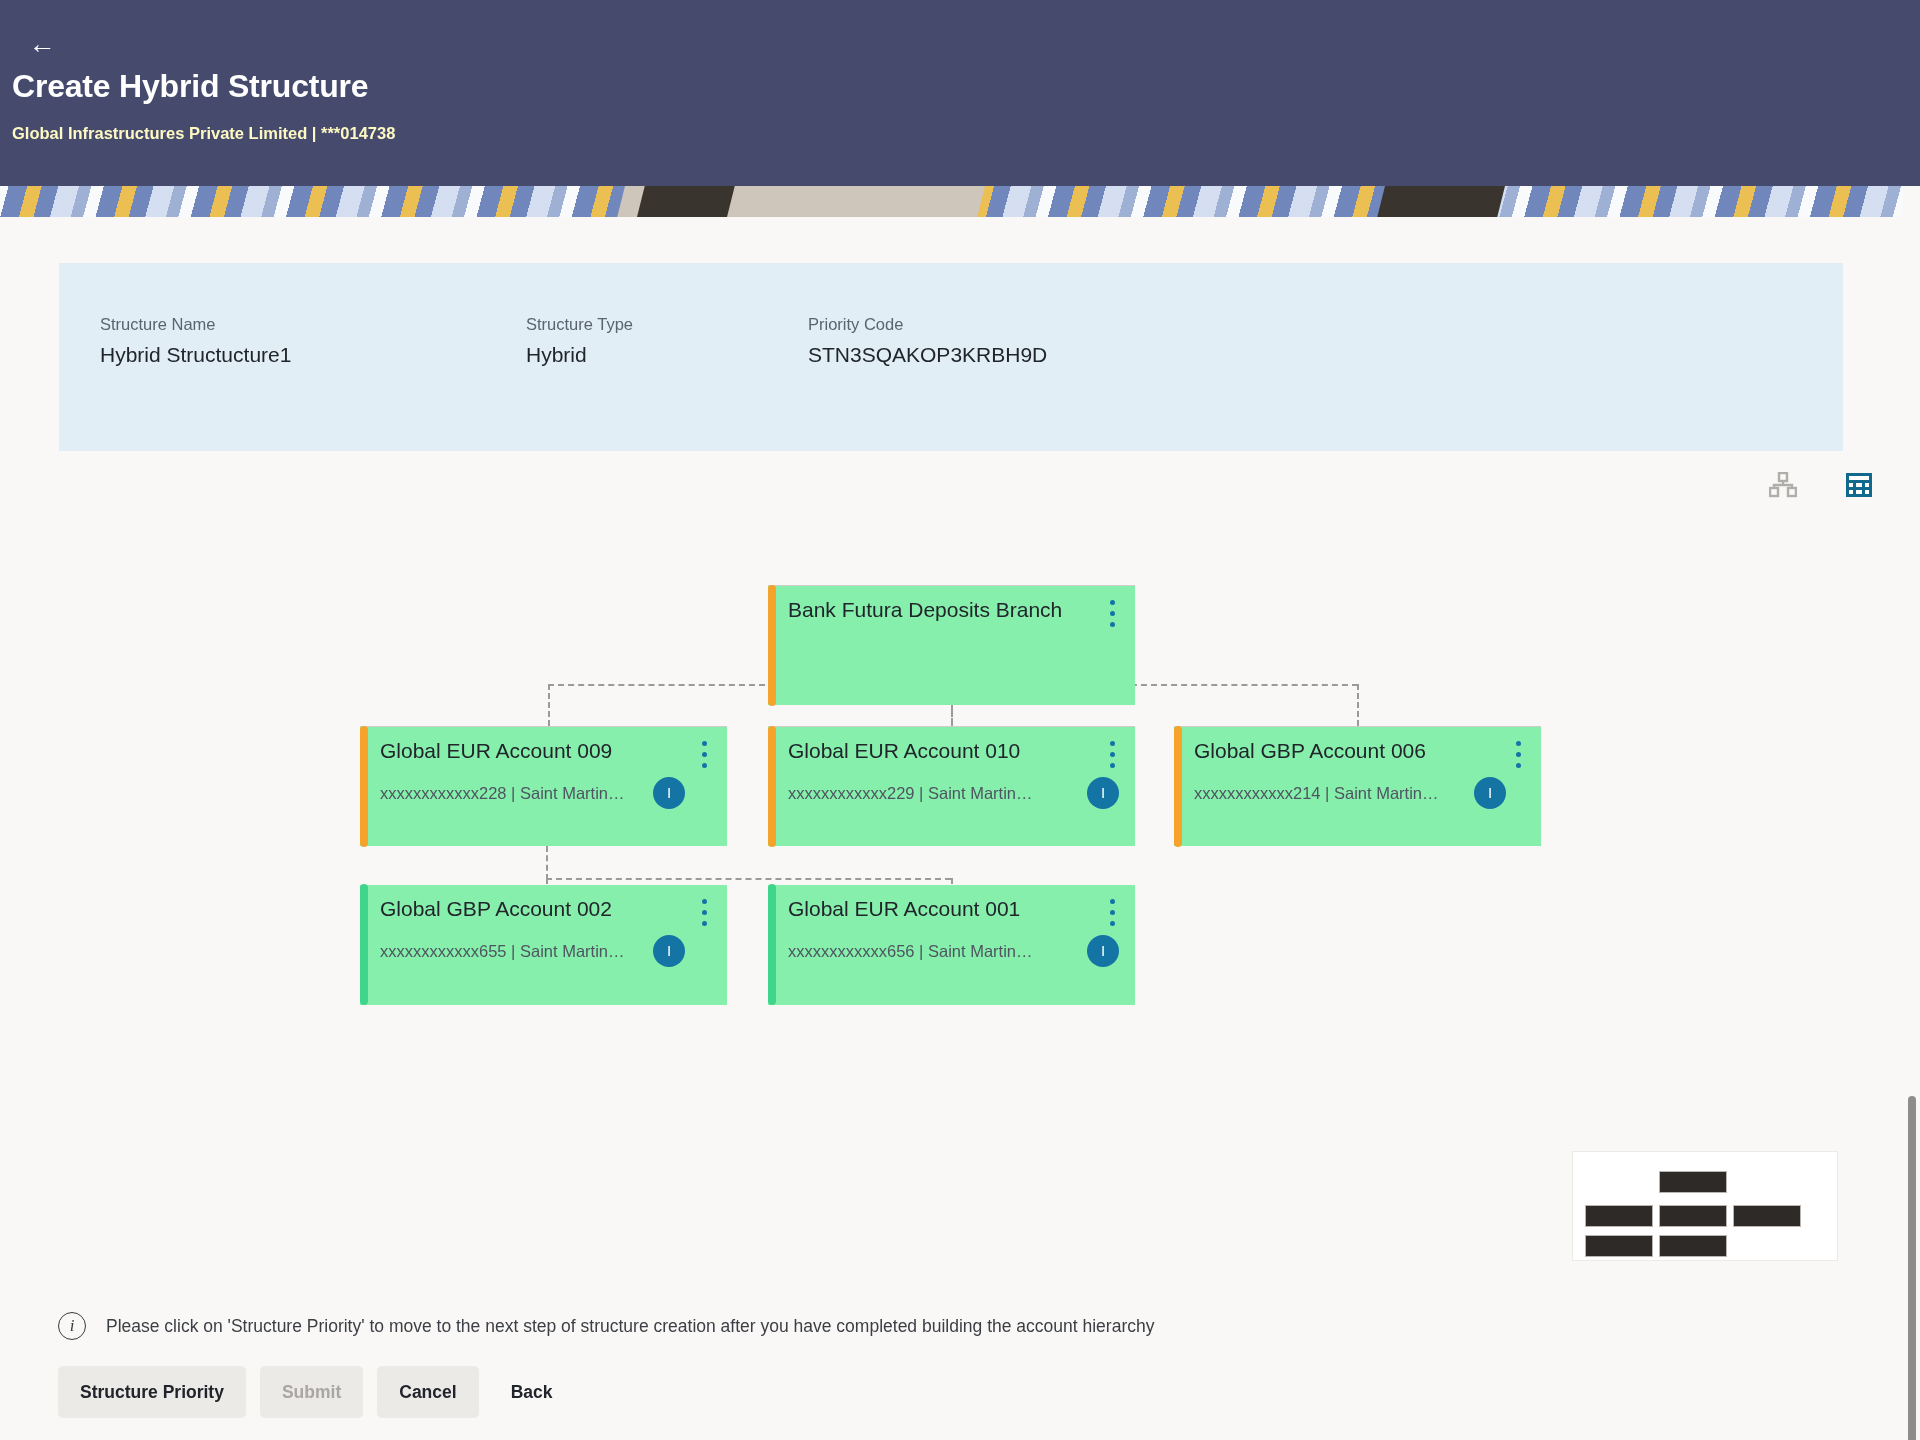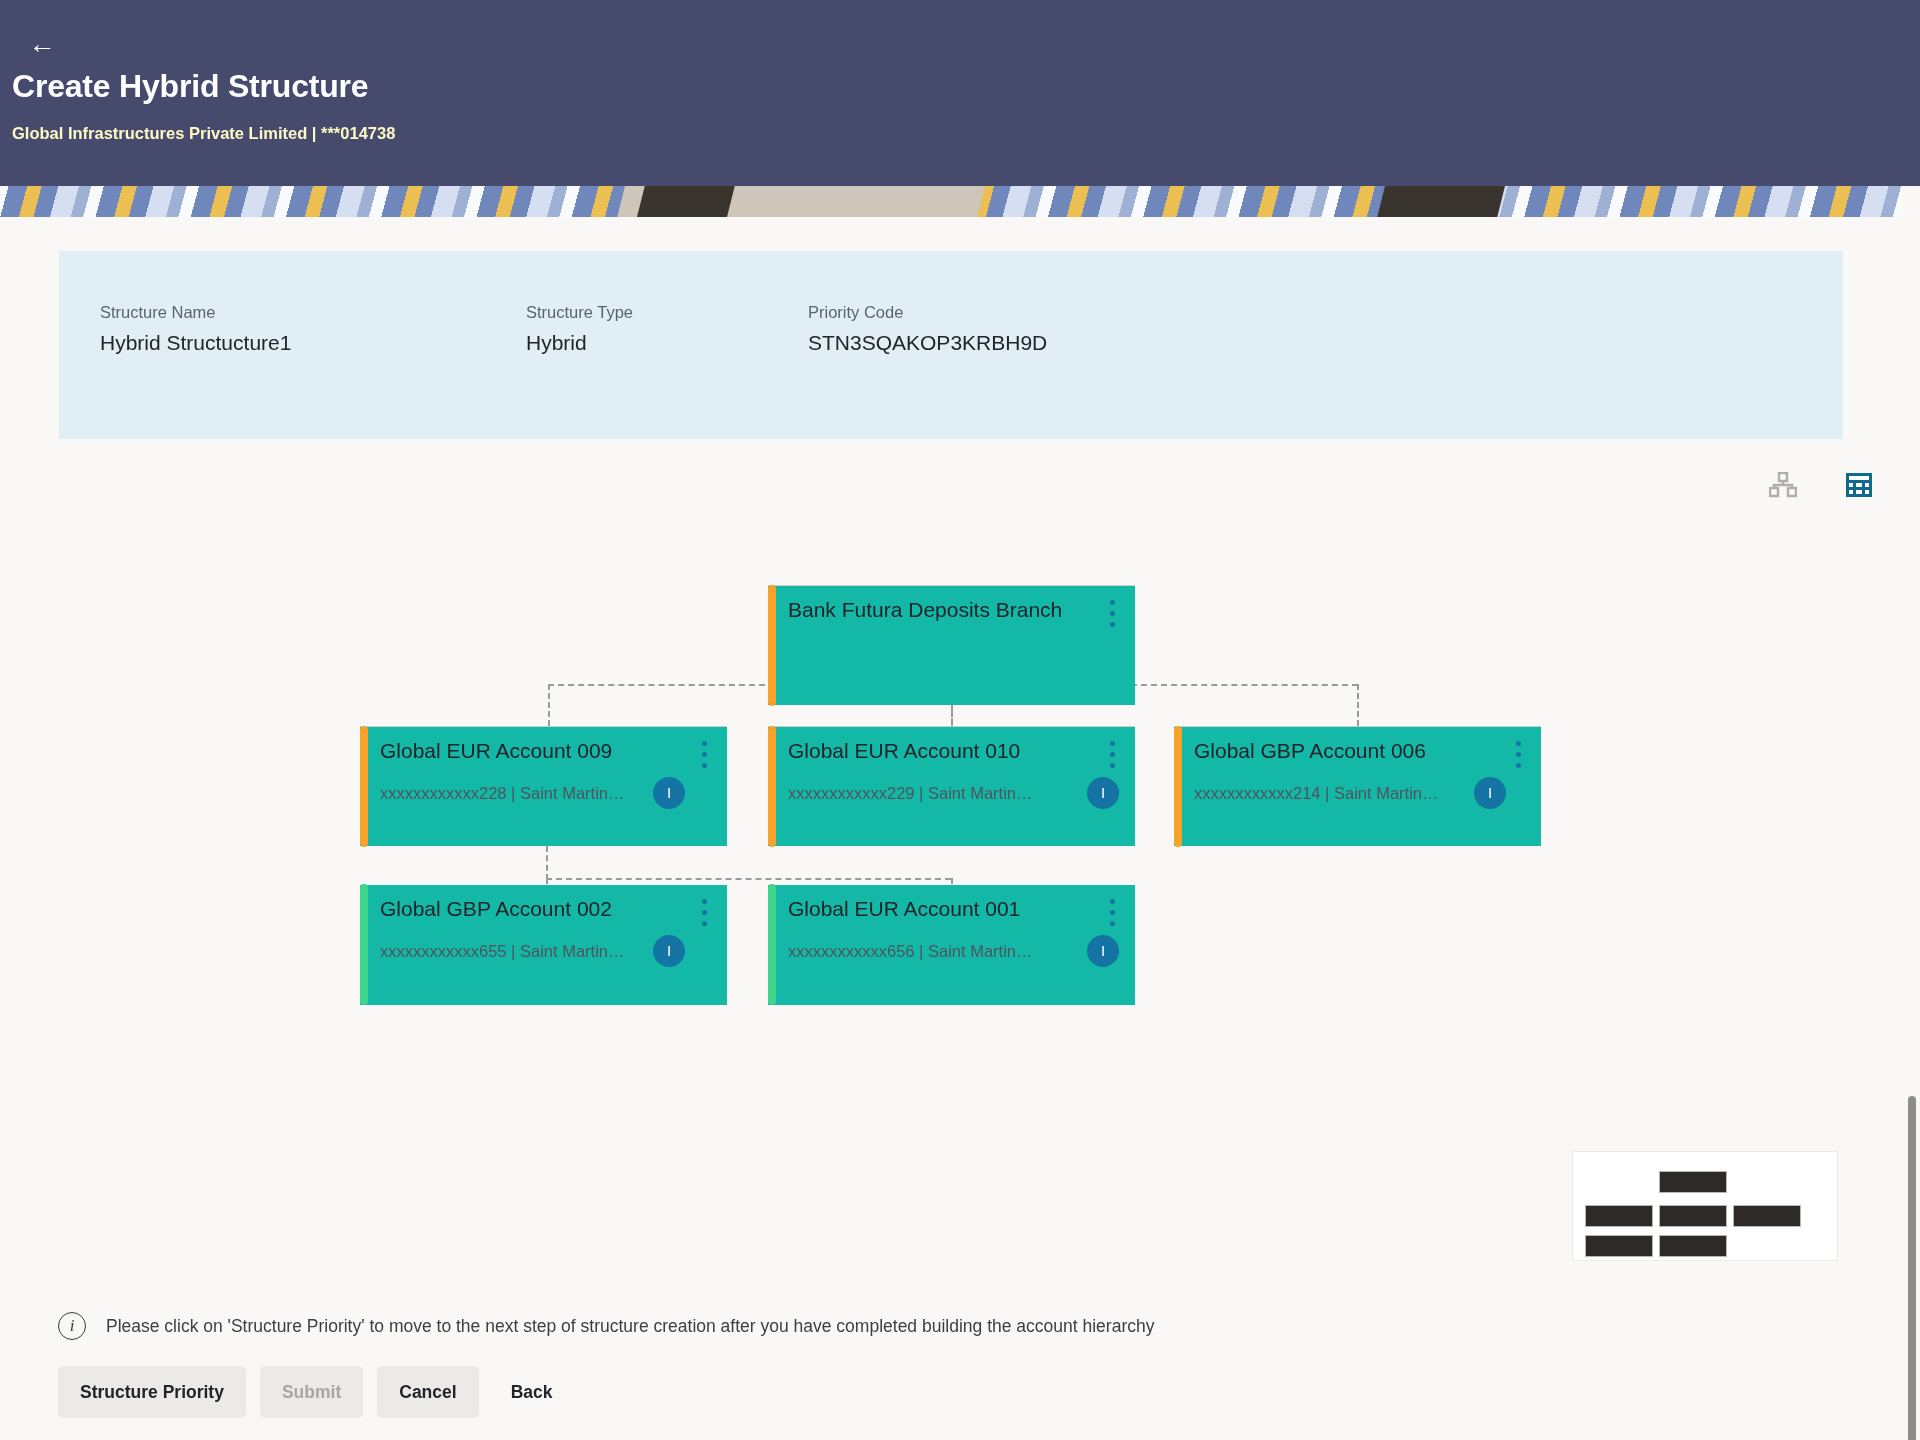--- a/index.html
+++ b/index.html
@@ -72,21 +72,21 @@
   }
   .banner-strip .blotch-c {
     position: absolute; left: 640px; top: -6px;
     width: 90px; height: 50px;
     background: #3a342f;
     transform: skewX(-14deg);
   }
 
   
   .summary-card {
-    position: absolute; left: 59px; top: 251px;
+    position: absolute; left: 59px; top: 263px;
     width: 1784px; height: 188px;
     background: #e1eef5;
   }
   .summary-field { position: absolute; top: 52px; }
   .summary-field .f-label {
     font-size: 16.5px; color: #5a6470; margin-bottom: 9px;
   }
   .summary-field .f-value {
     font-size: 21px; color: #21252b;
   }
@@ -103,21 +103,21 @@
   .toggle-btn { cursor: pointer; }
 
   
   .tree-canvas {
     position: absolute; left: 0; top: 530px;
     width: 1903px; height: 750px;
     overflow: hidden;
   }
   .node {
     position: absolute;
-    background: #14b8a6;
+    background: #86efac;
     border-top: 1px solid #cfcdc9;
     width: 367px; height: 120px; padding-left: 40px;
   }
   .node.no-top { border-top: none; }
   .node .bar {
     position: absolute; left: 0; top: -1px;
     width: 8px; height: 121px;
     border-radius: 5px;
   }
   .node .n-title {

